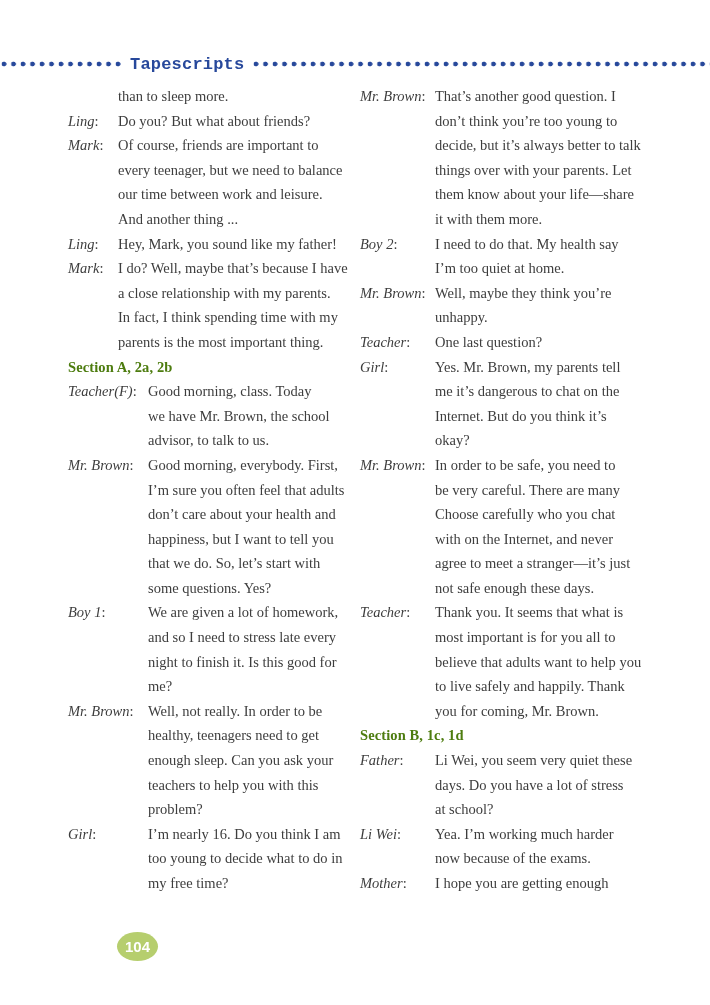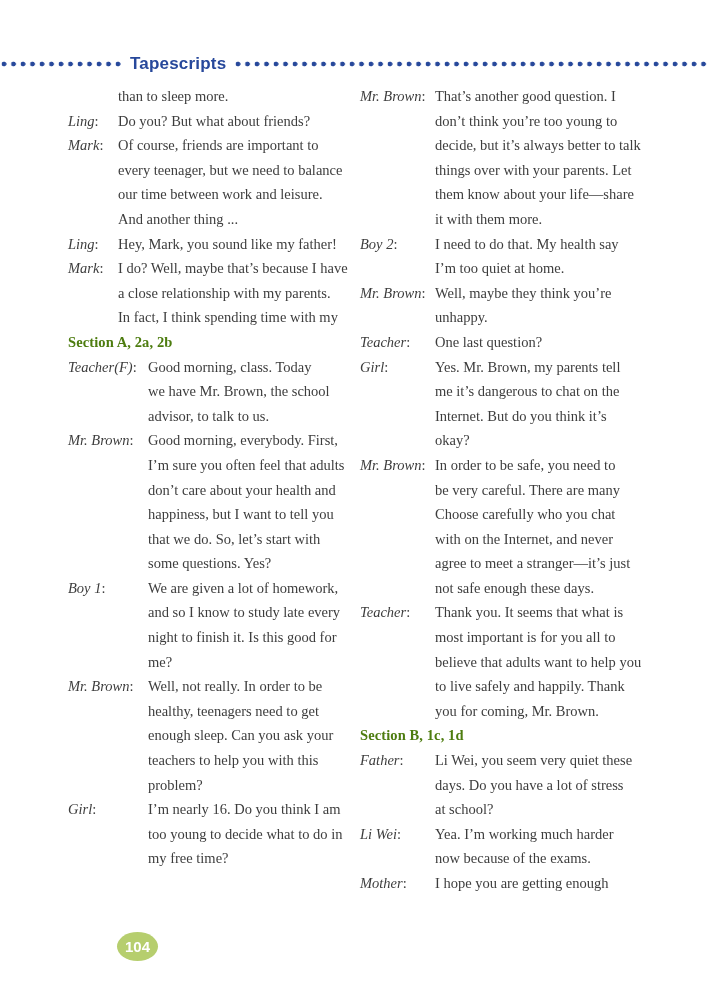--- a/index.html
+++ b/index.html
@@ -29,21 +29,21 @@
   }
   .dots {
     height: 8px;
     background-image: radial-gradient(circle at 4px 4px, var(--accent-blue, #27489b) 2.1px, transparent 2.7px);
     background-size: 9.5px 8px;
     background-repeat: repeat-x;
   }
   .dots-left { width: 122px; flex: 0 0 auto; }
   .dots-right { flex: 1 1 auto; }
   .header-title {
-    font-family: Liberation Sans, sans-serif;
+    font-family: Liberation Mono, monospace;
     font-weight: bold;
     font-size: 17px;
     color: var(--accent-blue, #27489b);
     margin: 0 8px;
     letter-spacing: 0.2px;
     white-space: nowrap;
   }
 
   
   .column {
@@ -129,20 +129,21 @@
         <div class="speech">
           <div class="line">Hey, Mark, you sound like my father!</div>
         </div>
       </div>
       <div class="entry narrow">
         <div class="speaker"><i>Mark</i>:</div>
         <div class="speech">
           <div class="line">I do? Well, maybe that’s because I have</div>
           <div class="line">a close relationship with my parents.</div>
           <div class="line">In fact, I think spending time with my</div>
+          <div class="line">parents is the most important thing.</div>
         </div>
       </div>
       <div class="section-heading">Section A, 2a, 2b</div>
       <div class="entry wide">
         <div class="speaker"><i>Teacher(F)</i>:</div>
         <div class="speech">
           <div class="line">Good morning, class. Today</div>
           <div class="line">we have Mr. Brown, the school</div>
           <div class="line">advisor, to talk to us.</div>
         </div>
@@ -155,21 +156,21 @@
           <div class="line">don’t care about your health and</div>
           <div class="line">happiness, but I want to tell you</div>
           <div class="line">that we do. So, let’s start with</div>
           <div class="line">some questions. Yes?</div>
         </div>
       </div>
       <div class="entry wide">
         <div class="speaker"><i>Boy 1</i>:</div>
         <div class="speech">
           <div class="line">We are given a lot of homework,</div>
-          <div class="line">and so I know to study late every</div>
+          <div class="line">and so I need to stress late every</div>
           <div class="line">night to finish it. Is this good for</div>
           <div class="line">me?</div>
         </div>
       </div>
       <div class="entry wide">
         <div class="speaker"><i>Mr. Brown</i>:</div>
         <div class="speech">
           <div class="line">Well, not really. In order to be</div>
           <div class="line">healthy, teenagers need to get</div>
           <div class="line">enough sleep. Can you ask your</div>

